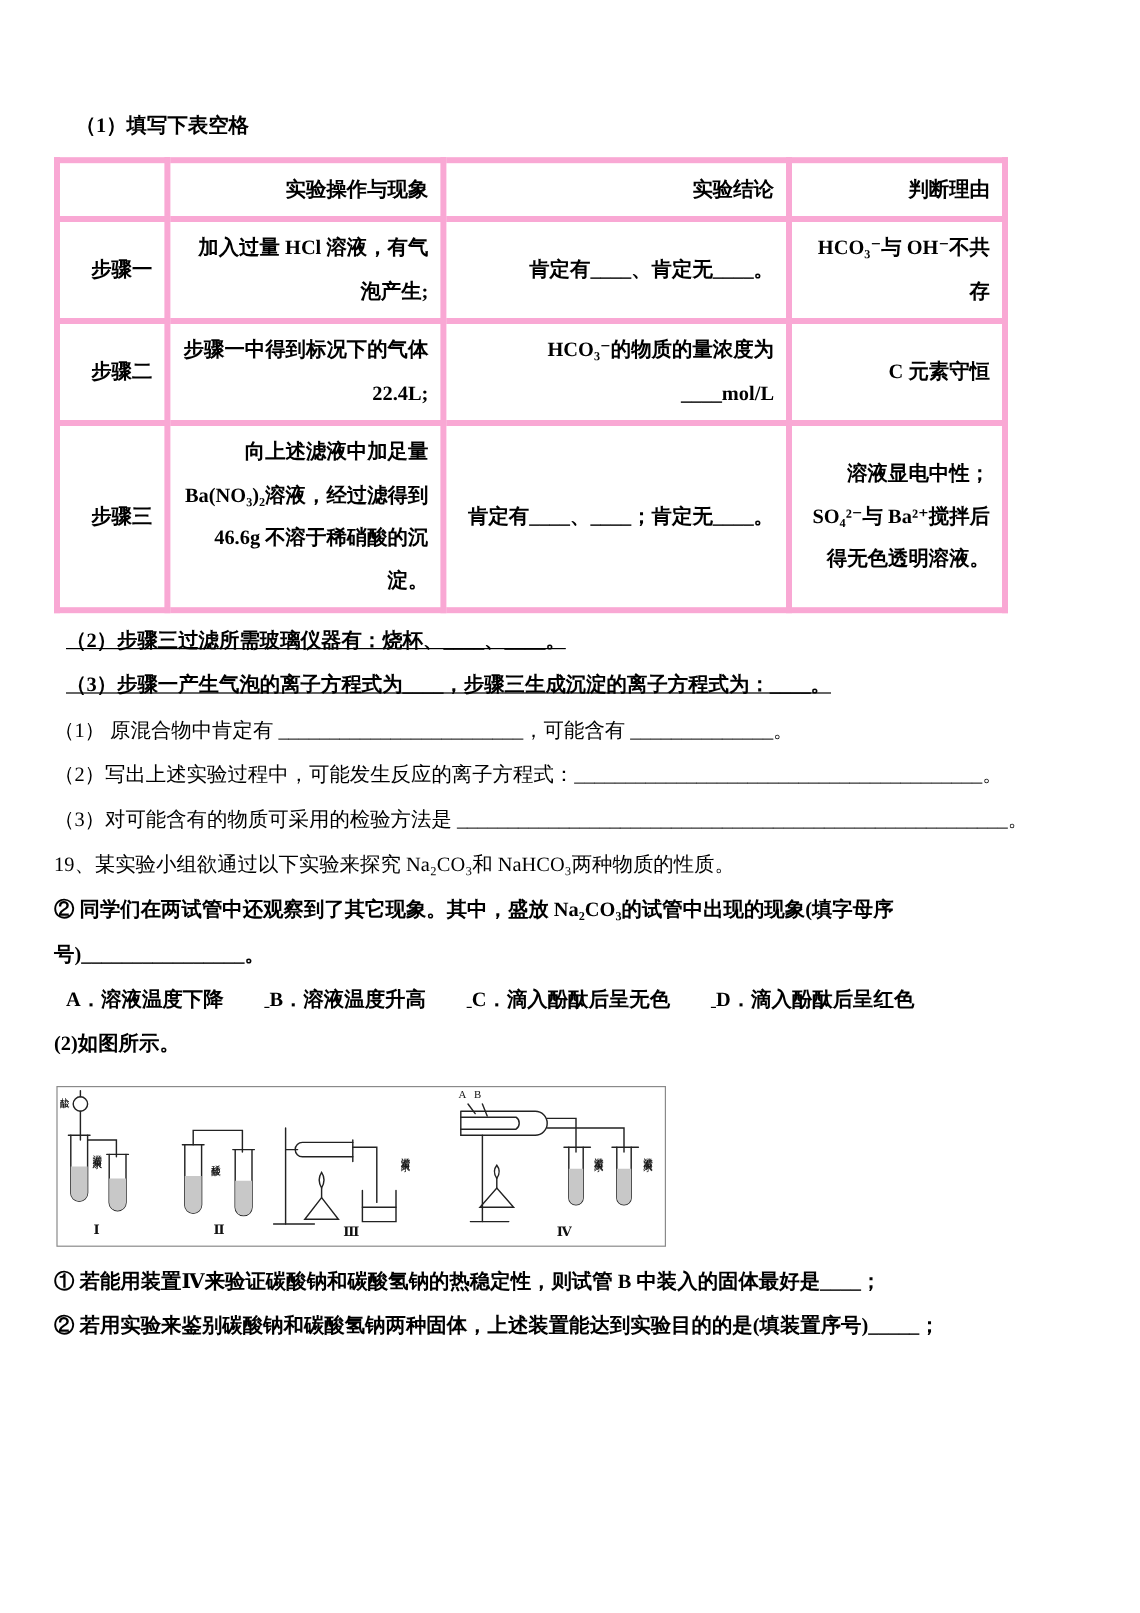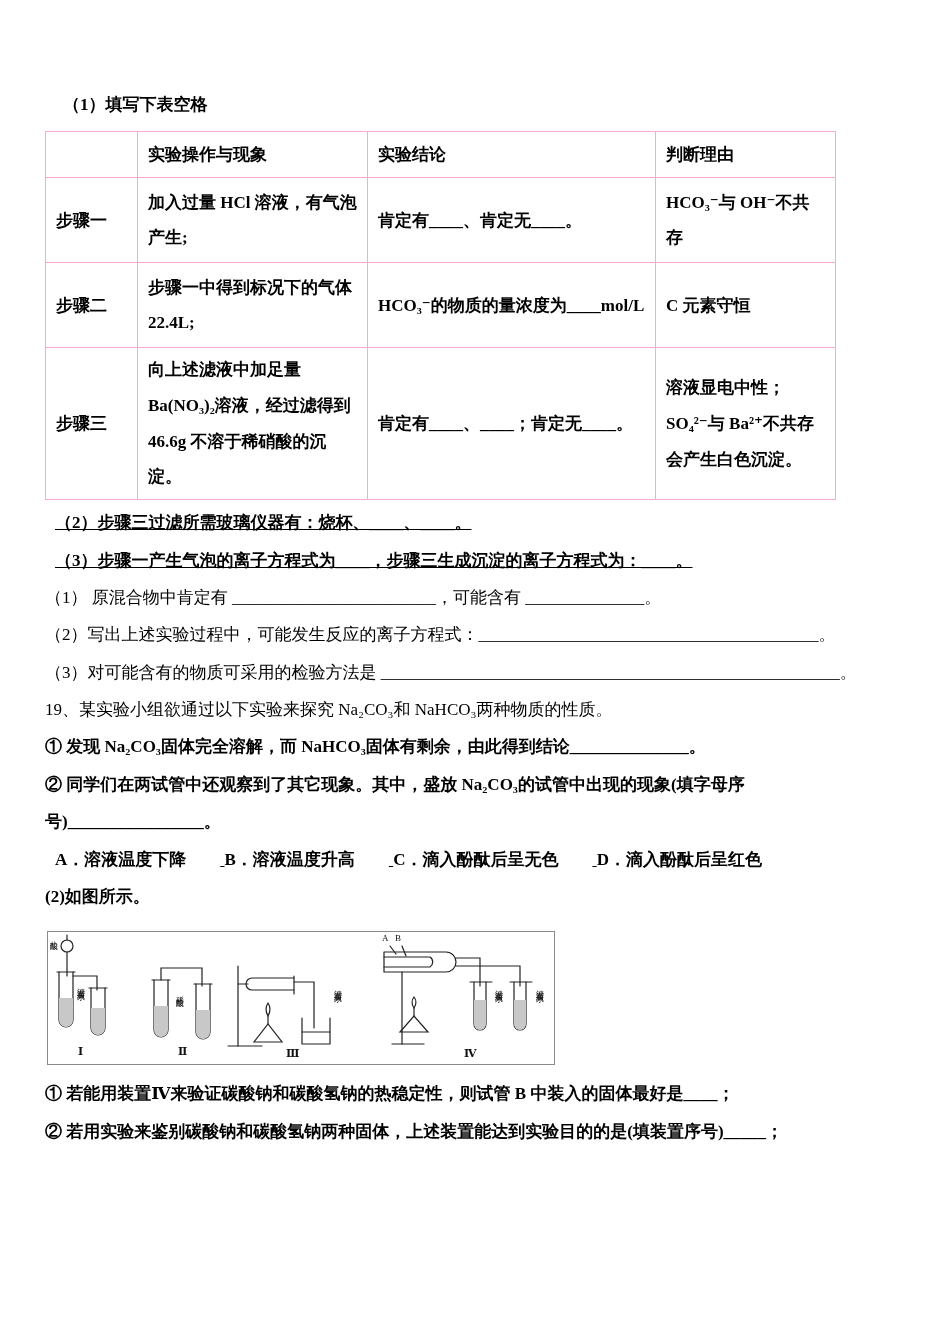--- a/index.html
+++ b/index.html
@@ -27,23 +27,23 @@
     table-layout: fixed;
     width: 790px;
     margin: 8px 0 4px 0;
     font-weight: bold;
   }
   table.exp col.c0 { width: 92px; }
   table.exp col.c1 { width: 230px; }
   table.exp col.c2 { width: 288px; }
   table.exp col.c3 { width: 180px; }
   table.exp th, table.exp td {
-    border: 1px solid #f9a8d4;
+    border: 5px solid #f9a8d4;
     padding: 4px 10px;
-    text-align: left;
+    text-align: right;
     vertical-align: middle;
     font-size: 17px;
     line-height: 2.1;
     font-weight: bold;
     word-break: break-word;
   }
   table.exp thead th { height: 46px; }
   table.exp tr.r1 td, table.exp tr.r2 td { height: 85px; }
   table.exp tr.r3 td { height: 122px; }
 
@@ -116,37 +116,36 @@
       <tr class="r2">
         <td>步骤二</td>
         <td>步骤一中得到标况下的气体 22.4L;</td>
         <td>HCO₃⁻的物质的量浓度为____mol/L</td>
         <td>C 元素守恒</td>
       </tr>
       <tr class="r3">
         <td>步骤三</td>
         <td>向上述滤液中加足量 Ba(NO₃)₂溶液，经过滤得到 46.6g 不溶于稀硝酸的沉淀。</td>
         <td>肯定有____、____；肯定无____。</td>
-        <td>溶液显电中性；SO₄²⁻与 Ba²⁺不共存会产生白色沉淀。</td>
+        <td>溶液显电中性；SO₄²⁻与 Ba²⁺搅拌后得无色透明溶液。</td>
       </tr>
     </tbody>
   </table>
 
   <p class="bold indent-sm">（2）步骤三过滤所需玻璃仪器有：烧杯、____、____。</p>
   <p class="bold indent-sm">（3）步骤一产生气泡的离子方程式为____，步骤三生成沉淀的离子方程式为：____。</p>
 
   <div>
     <p>（1） 原混合物中肯定有 ________________________，可能含有 ______________。</p>
     <p>（2）写出上述实验过程中，可能发生反应的离子方程式：________________________________________。</p>
     <p>（3）对可能含有的物质可采用的检验方法是 ______________________________________________________。</p>
   </div>
 
   <div>
     <p>19、某实验小组欲通过以下实验来探究 Na₂CO₃和 NaHCO₃两种物质的性质。</p>
-    <p class="bold">① 发现 Na₂CO₃固体完全溶解，而 NaHCO₃固体有剩余，由此得到结论______________。</p>
     <p class="bold">② 同学们在两试管中还观察到了其它现象。其中，盛放 Na₂CO₃的试管中出现的现象(填字母序号)________________。</p>
     <p class="bold options indent-sm">
       <span>A．溶液温度下降</span>
       <span>B．溶液温度升高</span>
       <span>C．滴入酚酞后呈无色</span>
       <span>D．滴入酚酞后呈红色</span>
     </p>
     <p class="bold">(2)如图所示。</p>
 
     <div class="figure">

